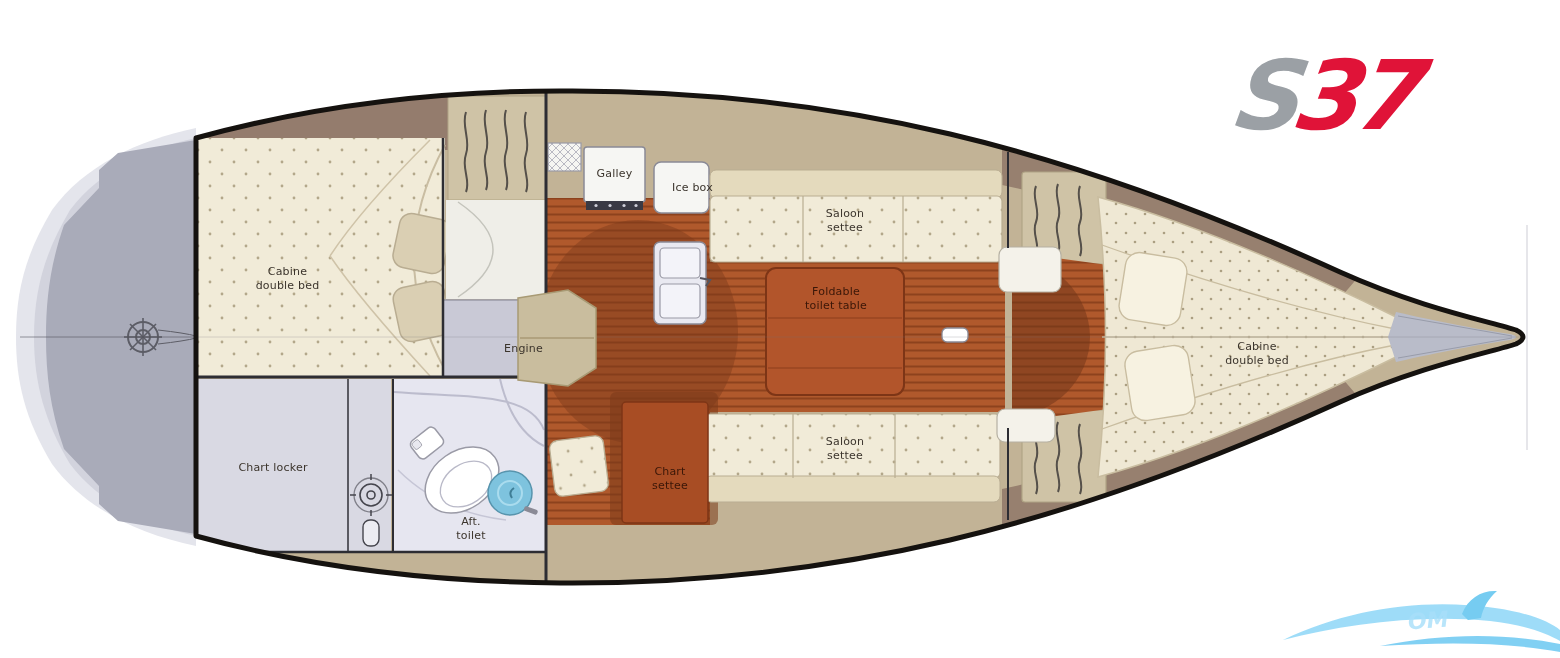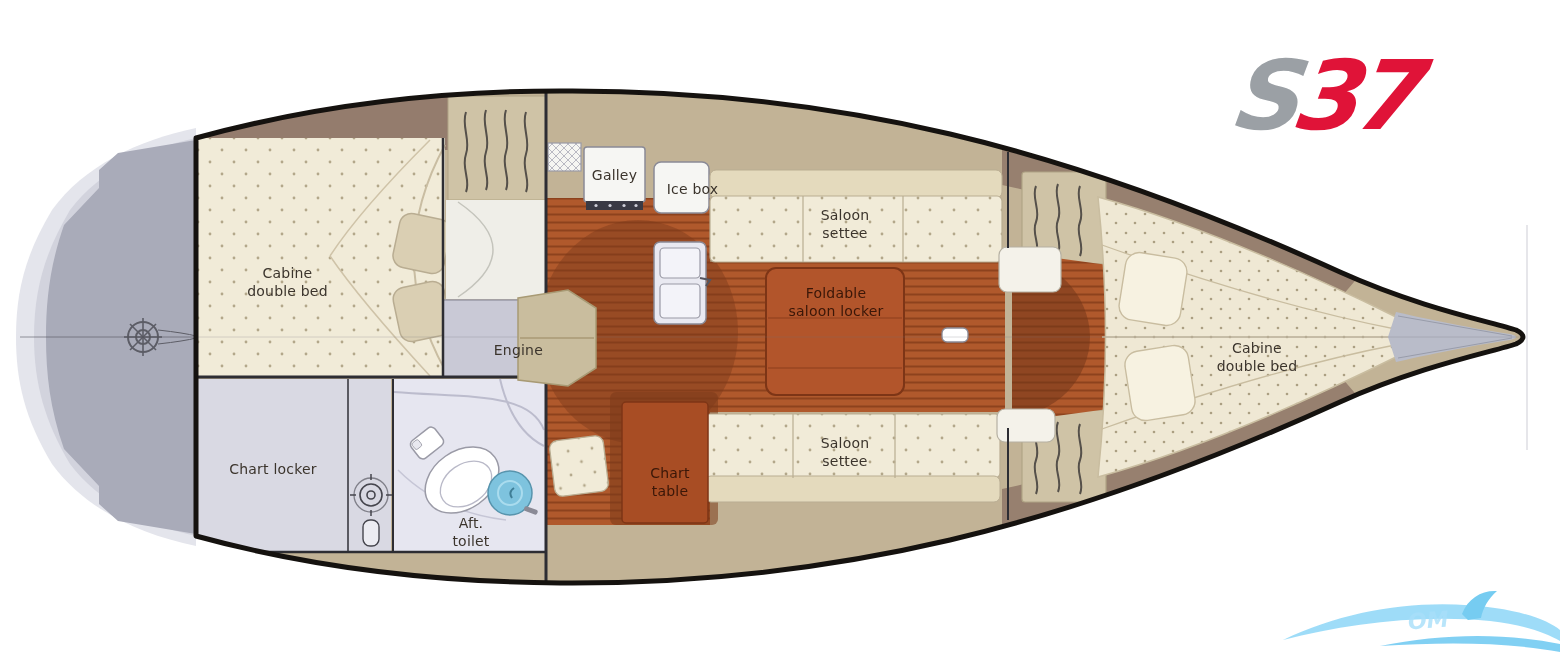--- a/index.html
+++ b/index.html
@@ -5,21 +5,21 @@
   html,body{margin:0;padding:0;}
   body{
     width:1560px;height:658px;position:relative;overflow:hidden;
     background:#ffffff;
     font-family:"DejaVu Sans","Liberation Sans",sans-serif;
   }
   #stage{position:absolute;left:0;top:0;width:1560px;height:658px;}
   svg{position:absolute;left:0;top:0;}
   .room-label{
     position:absolute;
-    font-size:14px;line-height:1.25;color:#3b342c;
+    font-size:11px;line-height:1.25;color:#3b342c;
     text-align:center;white-space:pre-line;
     letter-spacing:0.2px;
     pointer-events:none;
   }
   .room-label.dark{color:#3a1708;}
   #logo{
     position:absolute;left:1238px;top:40px;width:300px;height:120px;
     font-style:italic;font-weight:bold;
     font-size:96px;letter-spacing:-7px;
     transform:skewX(-10deg);
@@ -278,23 +278,23 @@
 double bed</div>
 <div class="room-label" style="left:447px;top:342px;width:96px;text-align:right;">Engine</div>
 <div class="room-label" style="left:212px;top:461px;width:122px;">Chart locker</div>
 <div class="room-label" style="left:432px;top:515px;width:78px;">Aft.
 toilet</div>
 <div class="room-label" style="left:584px;top:167px;width:61px;">Galley</div>
 <div class="room-label" style="left:654px;top:181px;width:77px;">Ice box</div>
 <div class="room-label" style="left:795px;top:207px;width:100px;">Saloon
 settee</div>
 <div class="room-label dark" style="left:775px;top:285px;width:122px;">Foldable
-saloon locker</div>
+toilet table</div>
 <div class="room-label dark" style="left:630px;top:465px;width:80px;">Chart
-table</div>
+settee</div>
 <div class="room-label" style="left:795px;top:435px;width:100px;">Saloon
 settee</div>
 <div class="room-label" style="left:1198px;top:340px;width:118px;">Cabine
 double bed</div>
 
 <div id="logo"><span class="s">S</span><span class="num">37</span></div>
 
 <div id="watermark-text">OM</div>
 
 </div>

